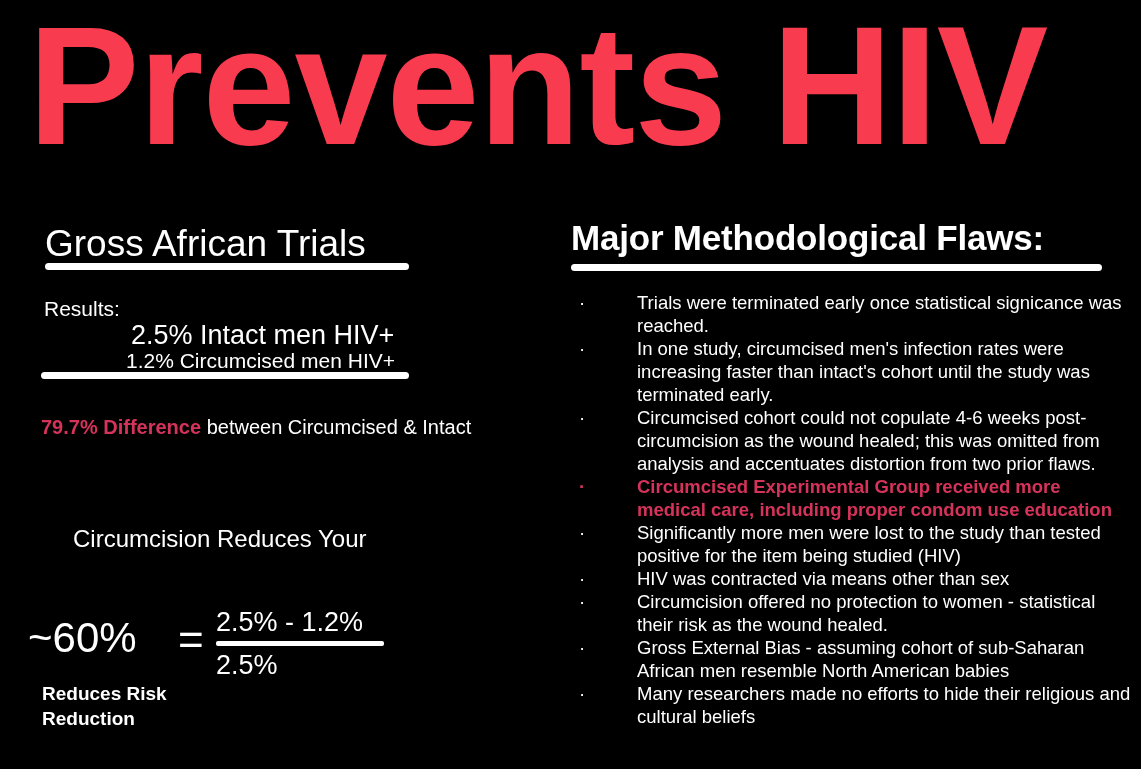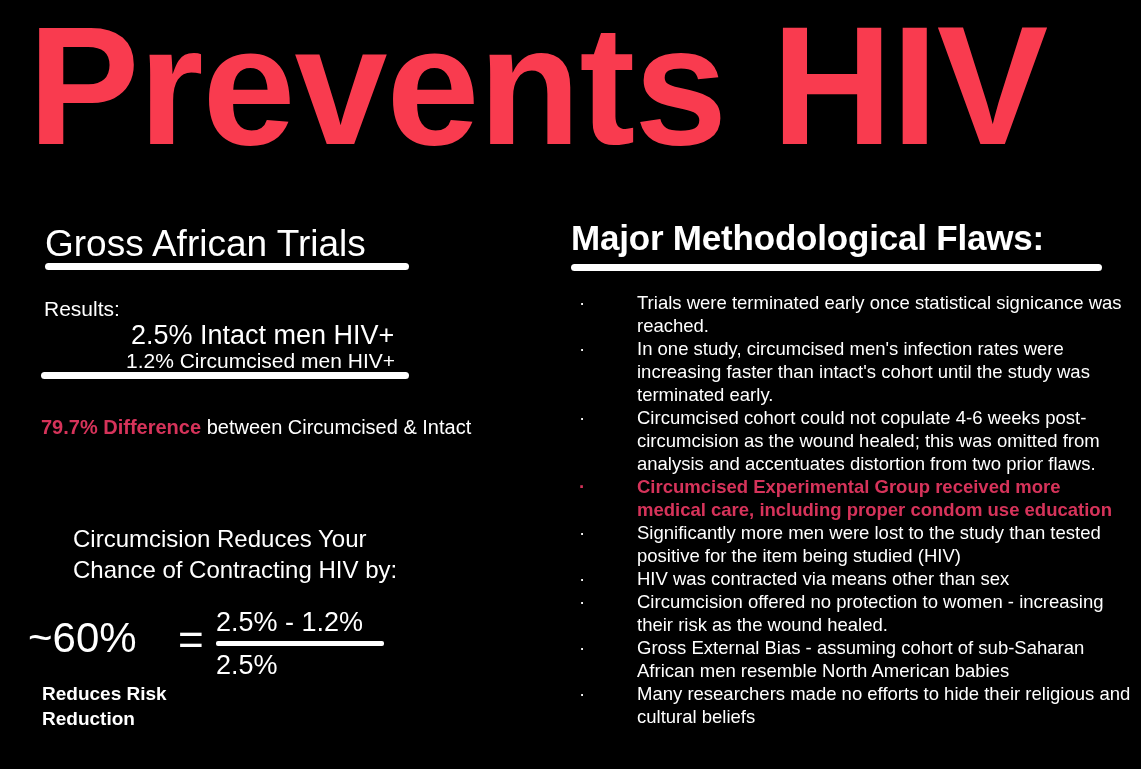--- a/index.html
+++ b/index.html
@@ -281,21 +281,20 @@
     <div class="results-line-1">2.5% Intact men HIV+</div>
     <div class="results-line-2">1.2% Circumcised men HIV+</div>
     <div class="rule rule-results"></div>
 
     <div class="difference-line">
       <span class="accent">79.7% Difference</span><span> between Circumcised &amp; Intact</span>
     </div>
 
     <div class="reduce-stmt">
       <span>Circumcision Reduces Your</span>
-      <span>Chance of Contracting HIV by:</span>
     </div>
 
     <div class="equation">
       <div class="eq-value">~60%</div>
       <div class="eq-equals">=</div>
       <div class="eq-fraction">
         <div class="eq-numerator">2.5% - 1.2%</div>
         <div class="eq-bar"></div>
         <div class="eq-denominator">2.5%</div>
       </div>
@@ -333,21 +332,21 @@
         <li class="flaw-item">
           <span class="flaw-bullet">·</span>
           <span class="flaw-text">Significantly more men were lost to the study than tested positive for the item being studied (HIV)</span>
         </li>
         <li class="flaw-item">
           <span class="flaw-bullet">·</span>
           <span class="flaw-text">HIV was contracted via means other than sex</span>
         </li>
         <li class="flaw-item">
           <span class="flaw-bullet">·</span>
-          <span class="flaw-text">Circumcision offered no protection to women - increasing their risk as the wound healed.</span>
+          <span class="flaw-text">Circumcision offered no protection to women - statistical their risk as the wound healed.</span>
         </li>
         <li class="flaw-item">
           <span class="flaw-bullet">·</span>
           <span class="flaw-text">Gross External Bias - assuming cohort of sub-Saharan African men resemble North American babies</span>
         </li>
         <li class="flaw-item">
           <span class="flaw-bullet">·</span>
           <span class="flaw-text">Many researchers made no efforts to hide their religious and cultural beliefs</span>
         </li>
       </ul>

